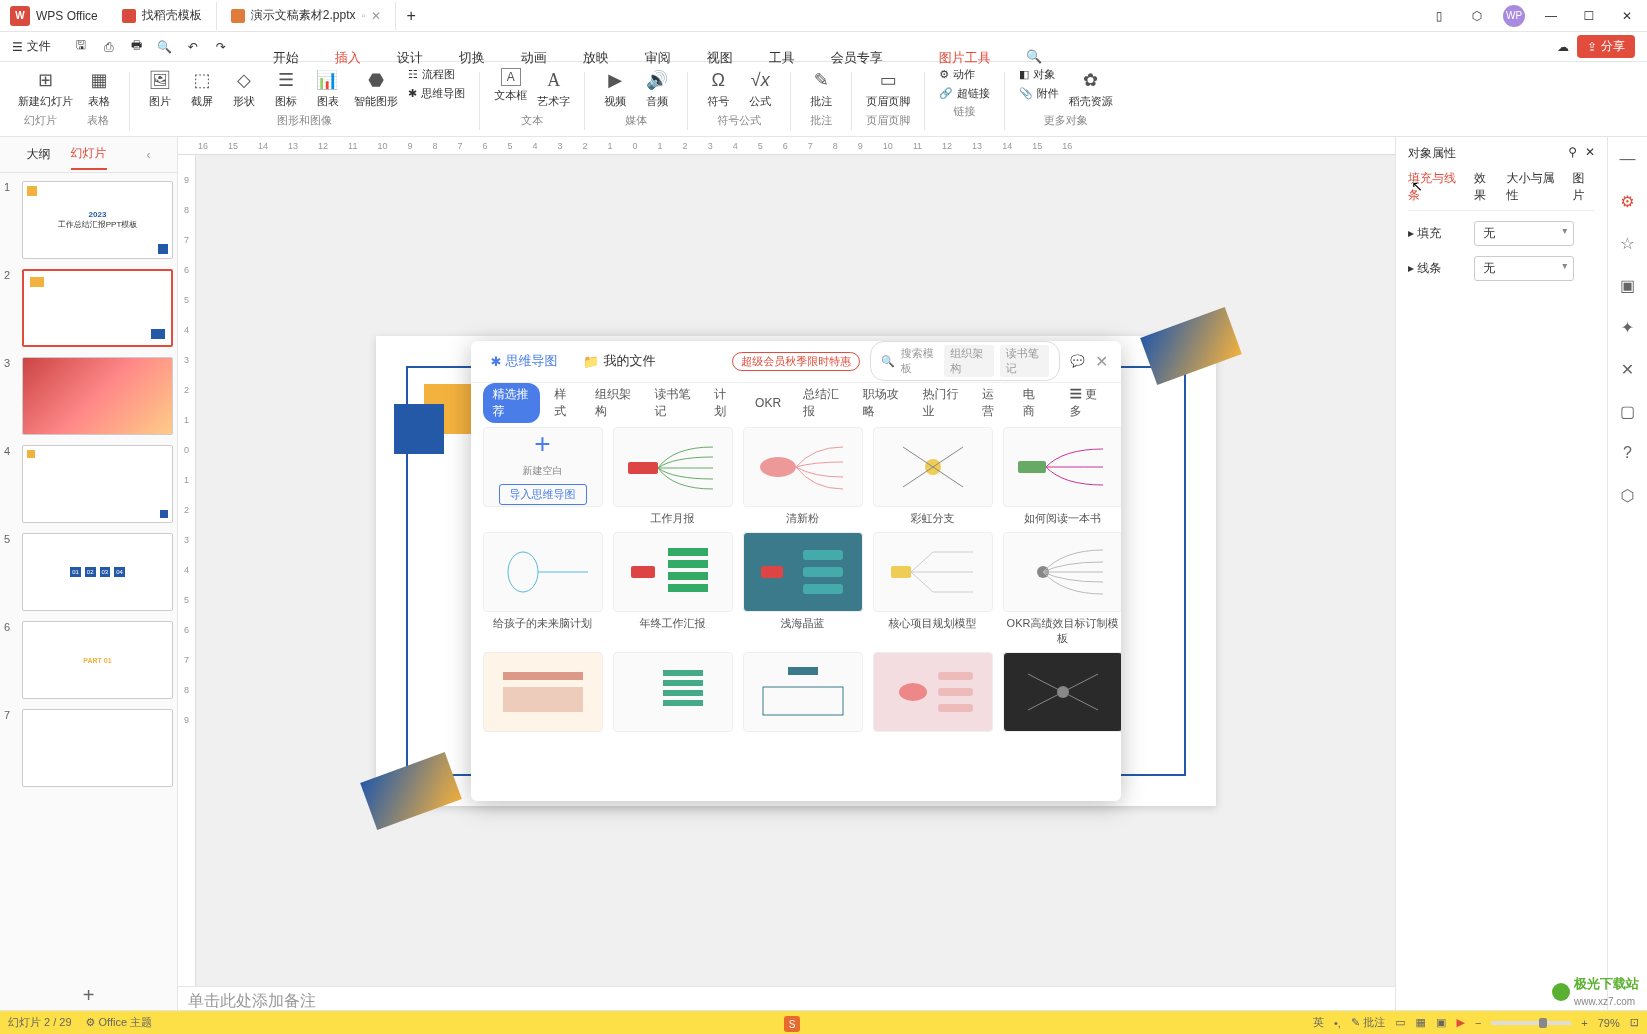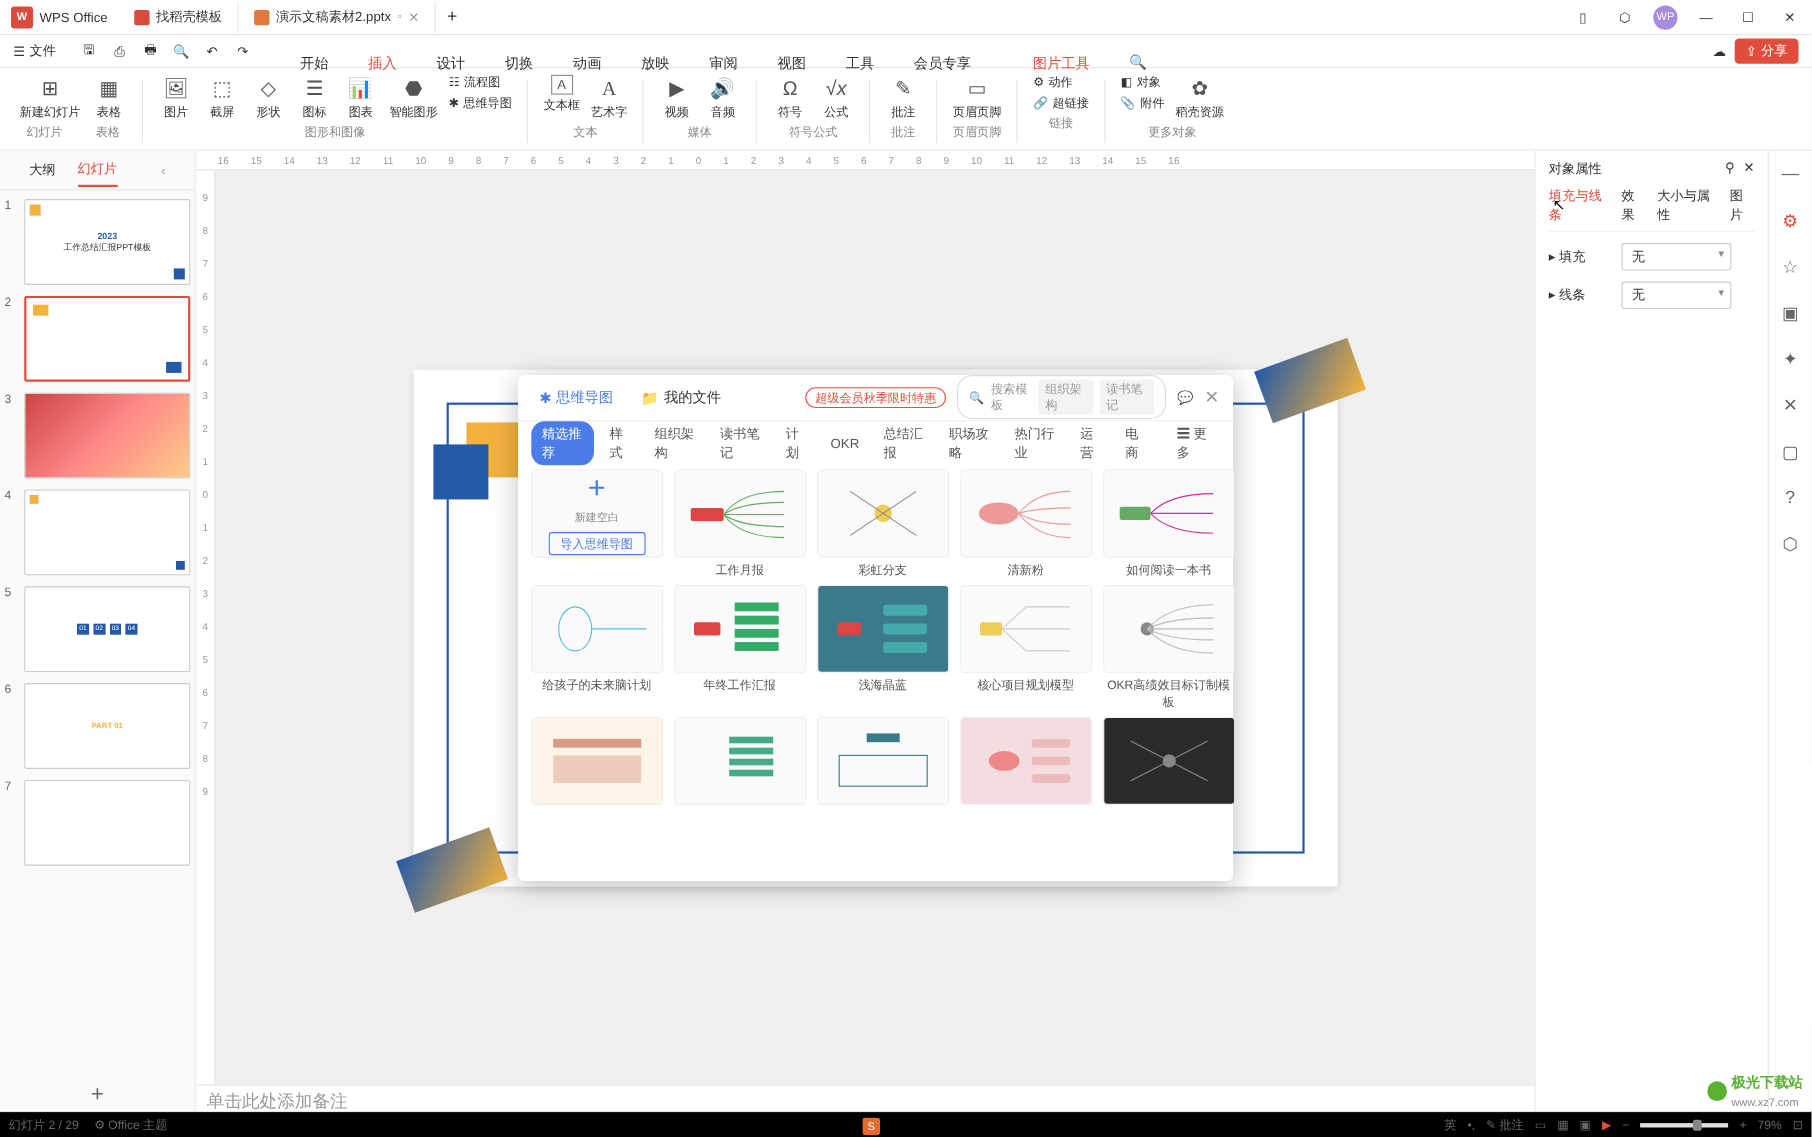--- a/index.html
+++ b/index.html
@@ -73,21 +73,21 @@
 .prop-tab.active { color:#e14c3c; }
 .prop-row { display:flex; align-items:center; justify-content:flex-start; margin: 10px 0; gap: 33px;}
 .prop-select { border:1px solid #ccc; border-radius:3px; padding: 3px 18px 3px 8px; font-size:12px; width:100px; background:#fff; position:relative;}
 .prop-select::after { content:"▾"; position:absolute; right:6px; font-size:10px; color:#888;}
 
 
 .iconbar { width: 40px; border-left:1px solid #e5e5e5; display:flex; flex-direction:column; align-items:center; padding-top:10px; gap:18px; }
 .iconbar-btn { width:24px; height:24px; display:flex;align-items:center;justify-content:center;color:#666;font-size:16px;}
 
 
-.statusbar { height:24px; border-top:1px solid #e5e5e5; display:flex; align-items:center; padding: 0 8px; font-size:11px; color:#666; background:#000000;}
+.statusbar { height:24px; border-top:1px solid #e5e5e5; display:flex; align-items:center; padding: 0 8px; font-size:11px; color:#666; background:#fde047;}
 .statusbar-right { margin-left:auto; display:flex; align-items:center; gap:10px;}
 
 
 .dialog { position:absolute; left:50%; top:50%; transform:translate(-50%,-50%); width: 650px; height: 460px; background:#fff; border-radius:6px; box-shadow: 0 4px 24px rgba(0,0,0,0.25); display:flex; flex-direction:column; z-index:100;}
 .dialog-header { height:42px; display:flex; align-items:center; padding:0 12px; gap:10px; border-bottom:1px solid #eee;}
 .dialog-tab { display:flex; align-items:center; gap:4px; font-size:13px; padding:4px 8px;}
 .dialog-tab.active { color:#4a7de8; }
 .promo { color:#e14c3c; font-size:11px; border:1px solid #e14c3c; border-radius:10px; padding:1px 8px;}
 .search-box { border:1px solid #ddd; border-radius:14px; padding:3px 10px; display:flex; align-items:center; gap:6px; width:190px; font-size:11px; color:#999;}
 .search-tag { background:#f3f3f3; padding:1px 6px; border-radius:3px; font-size:11px;}
@@ -519,34 +519,34 @@
                     <svg width="100" height="60">
                       <rect x="5" y="25" width="30" height="12" fill="#d44" rx="2"></rect>
                       <path d="M35 31 Q50 10 90 10 M35 31 Q50 20 90 20 M35 31 Q50 31 90 31 M35 31 Q50 42 90 42 M35 31 Q50 52 90 52" stroke="#6a6" fill="none"></path>
                     </svg>
                   </div>
                   <div class="template-name">工作月报</div>
                 </div>
               <div class="grid-cell">
                   <div class="template-thumb">
                     <svg width="100" height="60">
+                      <ellipse cx="25" cy="30" rx="18" ry="10" fill="#e99"></ellipse>
+                      <path d="M43 30 Q60 10 90 10 M43 30 Q60 25 90 25 M43 30 Q60 40 90 40 M43 30 Q60 52 90 52" stroke="#e99" fill="none"></path>
+                    </svg>
+                  </div>
+                  <div class="template-name">清新粉</div>
+                </div>
+              <div class="grid-cell">
+                  <div class="template-thumb">
+                    <svg width="100" height="60">
                       <circle cx="50" cy="30" r="8" fill="#ec5"></circle>
                       <path d="M50 30 L20 10 M50 30 L20 50 M50 30 L80 10 M50 30 L80 50" stroke="#888" fill="none"></path>
                     </svg>
                   </div>
                   <div class="template-name">彩虹分支</div>
-                </div>
-              <div class="grid-cell">
-                  <div class="template-thumb">
-                    <svg width="100" height="60">
-                      <ellipse cx="25" cy="30" rx="18" ry="10" fill="#e99"></ellipse>
-                      <path d="M43 30 Q60 10 90 10 M43 30 Q60 25 90 25 M43 30 Q60 40 90 40 M43 30 Q60 52 90 52" stroke="#e99" fill="none"></path>
-                    </svg>
-                  </div>
-                  <div class="template-name">清新粉</div>
                 </div>
               <div class="grid-cell">
                   <div class="template-thumb">
                     <svg width="100" height="60">
                       <rect x="5" y="24" width="28" height="12" fill="#6a6" rx="2"></rect>
                       <path d="M33 30 Q50 12 90 12 M33 30 Q50 30 90 30 M33 30 Q50 48 90 48" stroke="#c39" fill="none"></path>
                     </svg>
                   </div>
                   <div class="template-name">如何阅读一本书</div>
                 </div>

